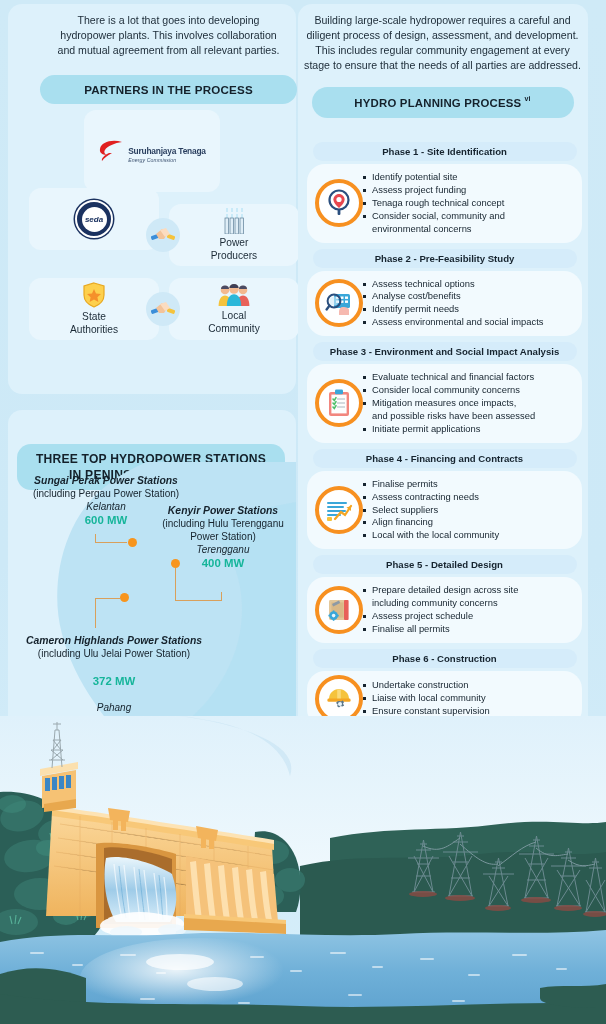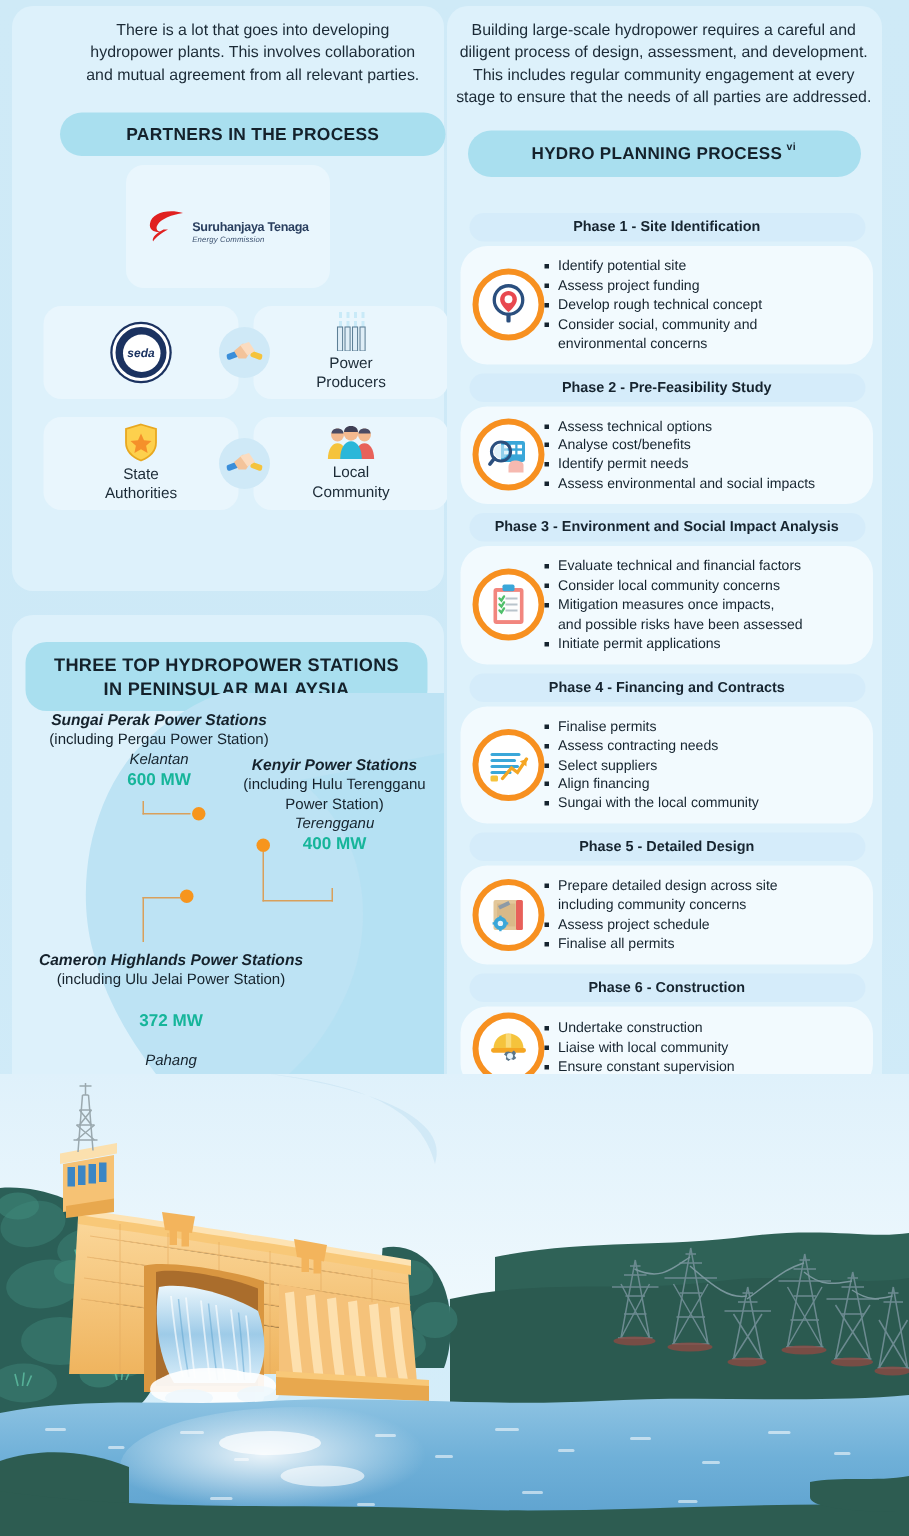--- a/index.html
+++ b/index.html
@@ -51,34 +51,34 @@
     font-weight: bold;
     letter-spacing: .2px;
     color: #14212b;
     display: flex; align-items: center; justify-content: center;
   }
   .pill-partners { width: 257px; height: 29px; font-size: 11.6px; margin-top: 17px; }
   .pill-hydro    { width: 262px; height: 31px; font-size: 11.4px; margin-top: 14px; }
   .pill-hydro sup { font-size: 7px; margin-left: 3px; position: relative; top: -4px; font-weight: bold;}
   .pill-stations {
     width: 268px; height: 46px; font-size: 12.1px; line-height: 16px;
-    margin-top: 8px; flex-direction: column; border-radius: 14px; text-align: right;
+    margin-top: 24px; flex-direction: column; border-radius: 14px; text-align: right;
   }
 
   
   .partner-wrap { position: absolute; left: 8px; top: 110px; width: 288px; }
   .card {
     position: absolute;
     background: #e9f6fd;
     border-radius: 12px;
     display: flex; flex-direction: column;
     align-items: center; justify-content: center;
   }
   .card-logo  { left: 76px;  top: 0px;  width: 136px; height: 82px; }
-  .card-seda  { left: 21px;  top: 94px; width: 130px; height: 62px; justify-content: center; }
+  .card-seda  { left: 21px;  top: 78px; width: 130px; height: 62px; justify-content: center; }
   .card-prod  { left: 161px; top: 94px; width: 130px; height: 62px; }
   .card-state { left: 21px;  top: 168px; width: 130px; height: 62px; }
   .card-local { left: 161px; top: 168px; width: 130px; height: 62px; }
 
   .card-label {
     font-size: 10.2px; line-height: 12.5px; color: #1b2a36;
     text-align: center; margin-top: 3px;
   }
 
   
@@ -345,21 +345,21 @@
             <svg width="26" height="28" viewBox="0 0 26 28">
               <circle cx="13" cy="11" r="9.5" fill="none" stroke="#2b4f7e" stroke-width="2.2"></circle>
               <path d="M13 5 C9.9 5 7.4 7.5 7.4 10.6 C7.4 14.6 13 19 13 19 C13 19 18.6 14.6 18.6 10.6 C18.6 7.5 16.1 5 13 5Z" fill="#e8484f"></path>
               <circle cx="13" cy="10.5" r="2.6" fill="#fff"></circle>
               <rect x="11.6" y="20" width="2.8" height="6" rx="1" fill="#2b4f7e"></rect>
             </svg>
           </div>
           <ul class="bullets">
             <li>Identify potential site</li>
             <li>Assess project funding</li>
-            <li>Develop rough technical concept</li>
+            <li>Tenaga rough technical concept</li>
             <li>Consider social, community and</li>
             <li class="cont">environmental concerns</li>
           </ul>
         </div>
       </div>
 
       <div class="phase">
         <div class="phase-head">Phase 2 - Pre-Feasibility Study</div>
         <div class="phase-body">
           <div class="phase-icon">
@@ -432,21 +432,21 @@
               <path d="M10 22 L16 15 L20 18 L26 9" fill="none" stroke="#f5a623" stroke-width="2.2" stroke-linecap="round"></path>
               <path d="M26 9 L26 14 L21.5 10.5 Z" fill="#f5a623"></path>
               <rect x="2" y="20" width="5" height="4" rx="1" fill="#f5c33c"></rect>
             </svg>
           </div>
           <ul class="bullets">
             <li>Finalise permits</li>
             <li>Assess contracting needs</li>
             <li>Select suppliers</li>
             <li>Align financing</li>
-            <li>Sungai with the local community</li>
+            <li>Local with the local community</li>
           </ul>
         </div>
       </div>
 
       <div class="phase">
         <div class="phase-head">Phase 5 - Detailed Design</div>
         <div class="phase-body">
           <div class="phase-icon">
             <svg width="28" height="26" viewBox="0 0 28 26">
               <rect x="4" y="3" width="17" height="20" rx="1.4" fill="#e3c79a"></rect>

